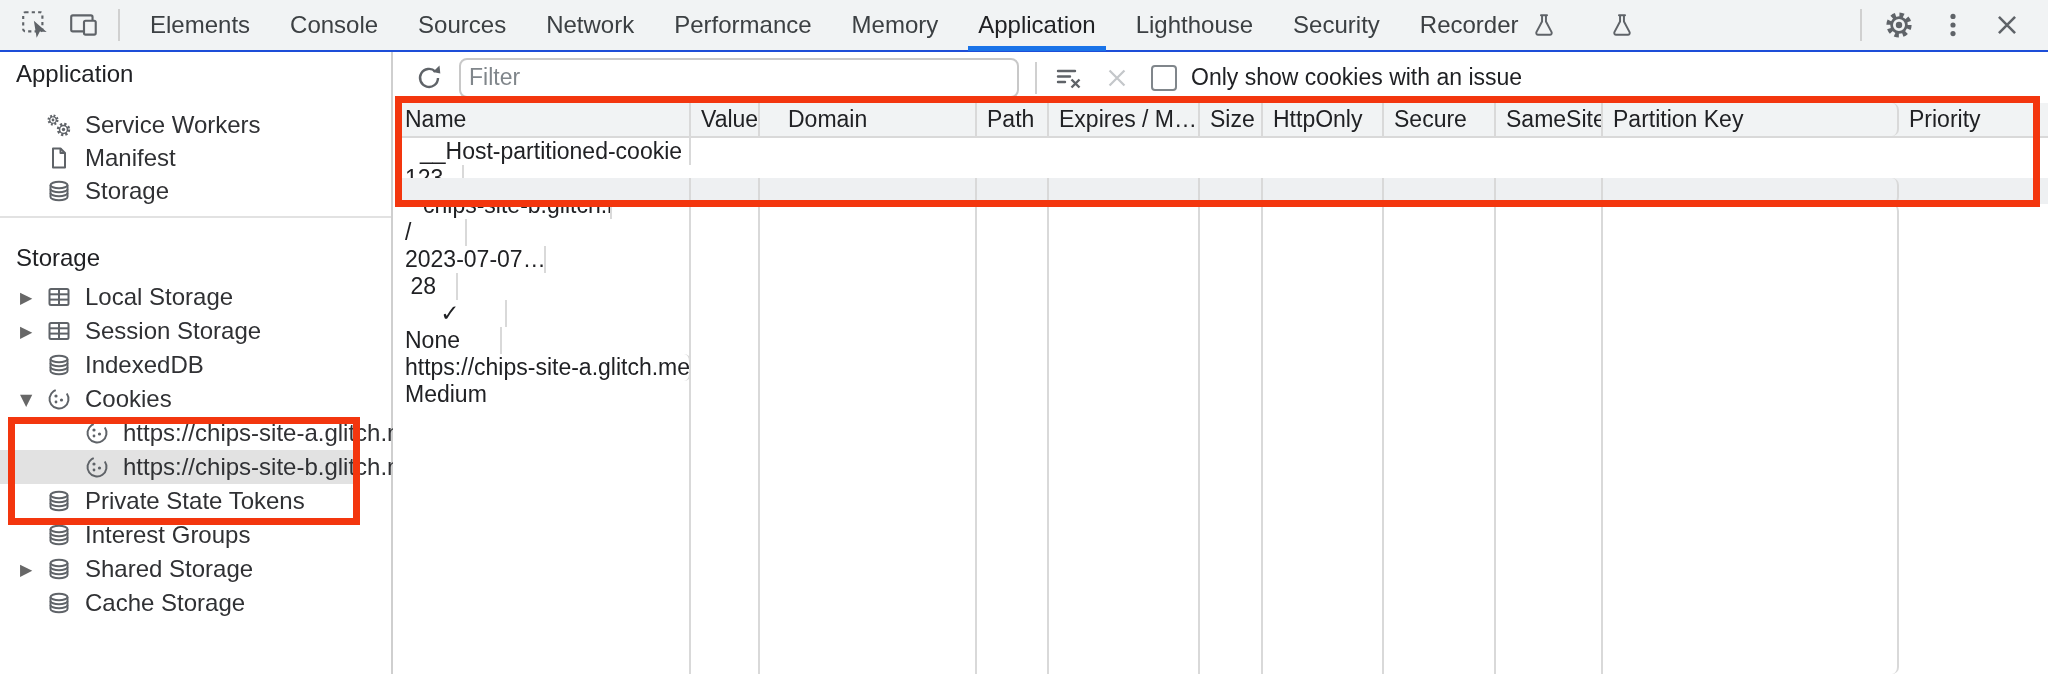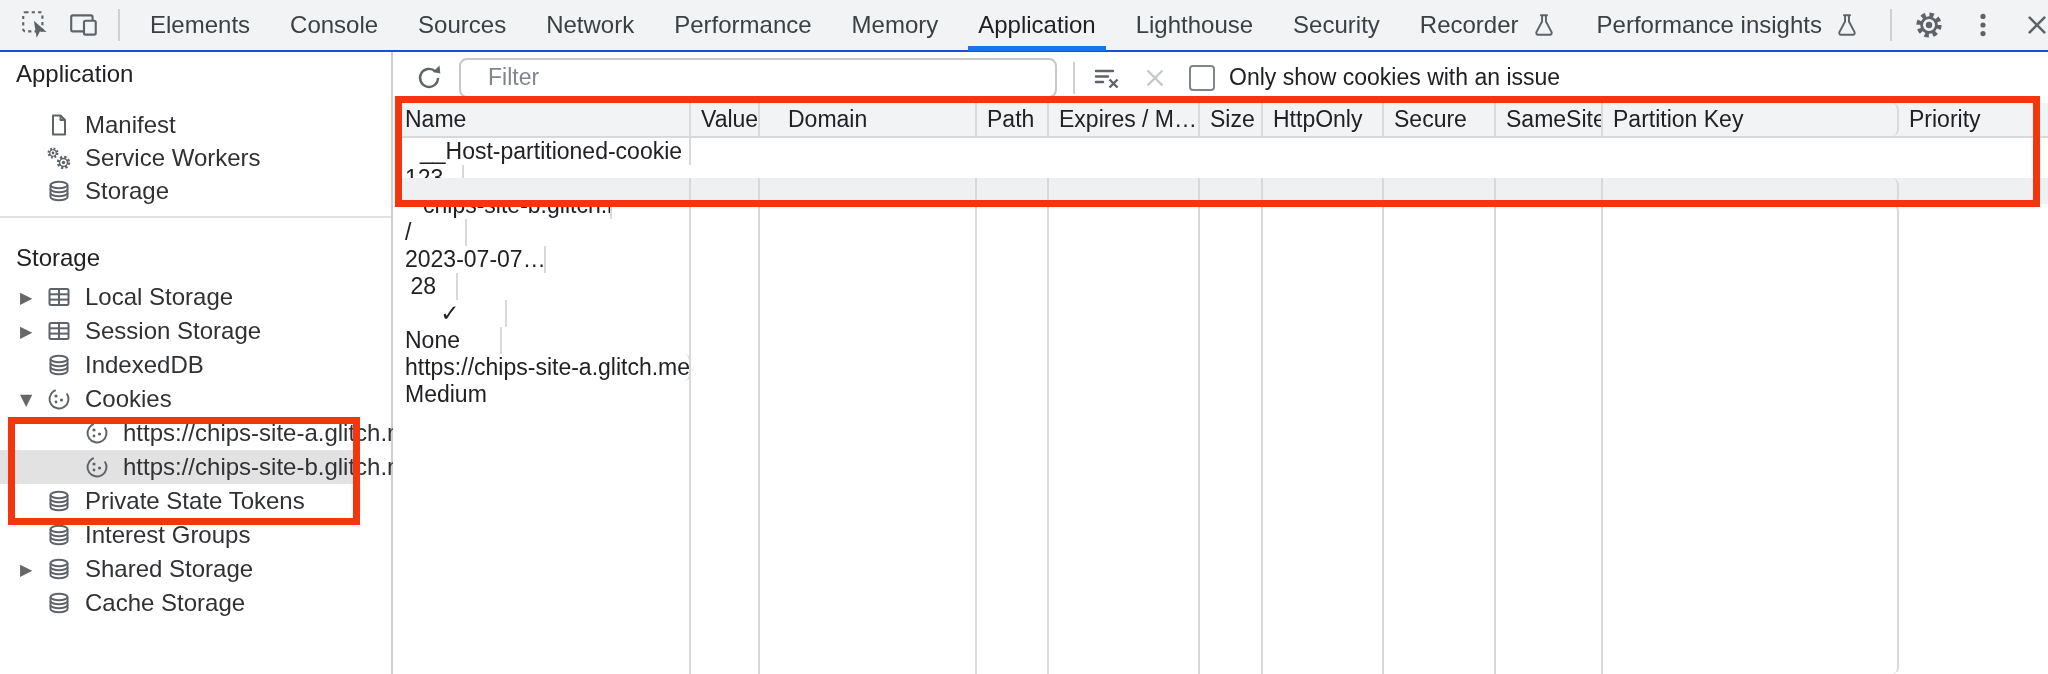--- a/index.html
+++ b/index.html
@@ -58,21 +58,21 @@
   .t-icon{width:26px;height:26px;margin-right:13px;flex:none;}
   .divider{height:2px;background:#e2e2e2;margin-top:9px;}
   .sw-gears{position:relative;width:26px;height:26px;}
   .sw-gears svg{position:absolute;}
 
   
   .main{position:absolute;left:393px;top:52px;width:1655px;height:622px;background:#fff;}
   .toolbar{height:51px;display:flex;align-items:center;padding-left:20px;box-sizing:border-box;}
   .filter-input{
     margin-left:14px;width:540px;height:36px;border:2px solid #c8c8c8;border-radius:8px;
-    font-size:23px;padding:0 27px;color:#202124;outline:none;box-sizing:content-box;
+    font-size:23px;padding:0 8px;color:#202124;outline:none;box-sizing:content-box;
     font-family:"Liberation Sans",sans-serif;
   }
   .filter-input::placeholder{color:#80868b;}
   .toolbar .vsep{margin:0 0 0 16px;}
   .tb-icon{margin-left:16px;width:32px;height:32px;display:flex;align-items:center;justify-content:center;flex:none;}
   .checkbox{
     margin-left:18px;width:22px;height:22px;border:2px solid #80868b;border-radius:4px;background:#fff;flex:none;
   }
   .cb-label{margin-left:14px;font-size:23px;color:#202124;white-space:nowrap;}
 
@@ -164,21 +164,20 @@
   <div class="tab">Security</div>
   <div class="tab">
     <span>Recorder</span>
     <span class="flask">
       <svg class="sicon" viewBox="0 0 24 24" width="26" height="26">
           <use href="#i-flask"></use>
         </svg>
     </span>
   </div>
   <div class="tab">
-    <span>Performance insights</span>
     <span class="flask">
       <svg class="sicon" viewBox="0 0 24 24" width="26" height="26">
           <use href="#i-flask"></use>
         </svg>
     </span>
   </div>
 
   <div class="tabbar-right">
     <div class="vsep"></div>
     <div class="icon-btn">
@@ -198,37 +197,37 @@
         <path d="M6 6 L20 20 M20 6 L6 20" stroke="currentColor" stroke-width="2.2" fill="none"></path>
       </svg>
     </div>
   </div>
 </div>
 
 <div class="sidebar">
   <div class="side-title first">Application</div>
   <div class="tree">
     <div class="tree-row noarrow">
-      <span class="t-icon">
-          <svg class="sicon" viewBox="0 0 26 26" width="26" height="26">
-            <use href="#i-doc"></use>
-          </svg>
-        </span>
-      <span>Manifest</span>
-    </div>
-    <div class="tree-row noarrow">
       <span class="t-icon sw-gears">
         <svg class="sicon" viewBox="0 0 26 26" width="14" height="14" style="left:0;top:1px;">
             <use href="#i-gear"></use>
           </svg>
         <svg class="sicon" viewBox="0 0 26 26" width="17" height="17" style="left:9px;top:9px;">
             <use href="#i-gear"></use>
           </svg>
       </span>
       <span>Service Workers</span>
+    </div>
+    <div class="tree-row noarrow">
+      <span class="t-icon">
+          <svg class="sicon" viewBox="0 0 26 26" width="26" height="26">
+            <use href="#i-doc"></use>
+          </svg>
+        </span>
+      <span>Manifest</span>
     </div>
     <div class="tree-row noarrow">
       <span class="t-icon">
           <svg class="sicon" viewBox="0 0 26 26" width="26" height="26">
             <use href="#i-db"></use>
           </svg>
         </span>
       <span>Storage</span>
     </div>
   </div>

